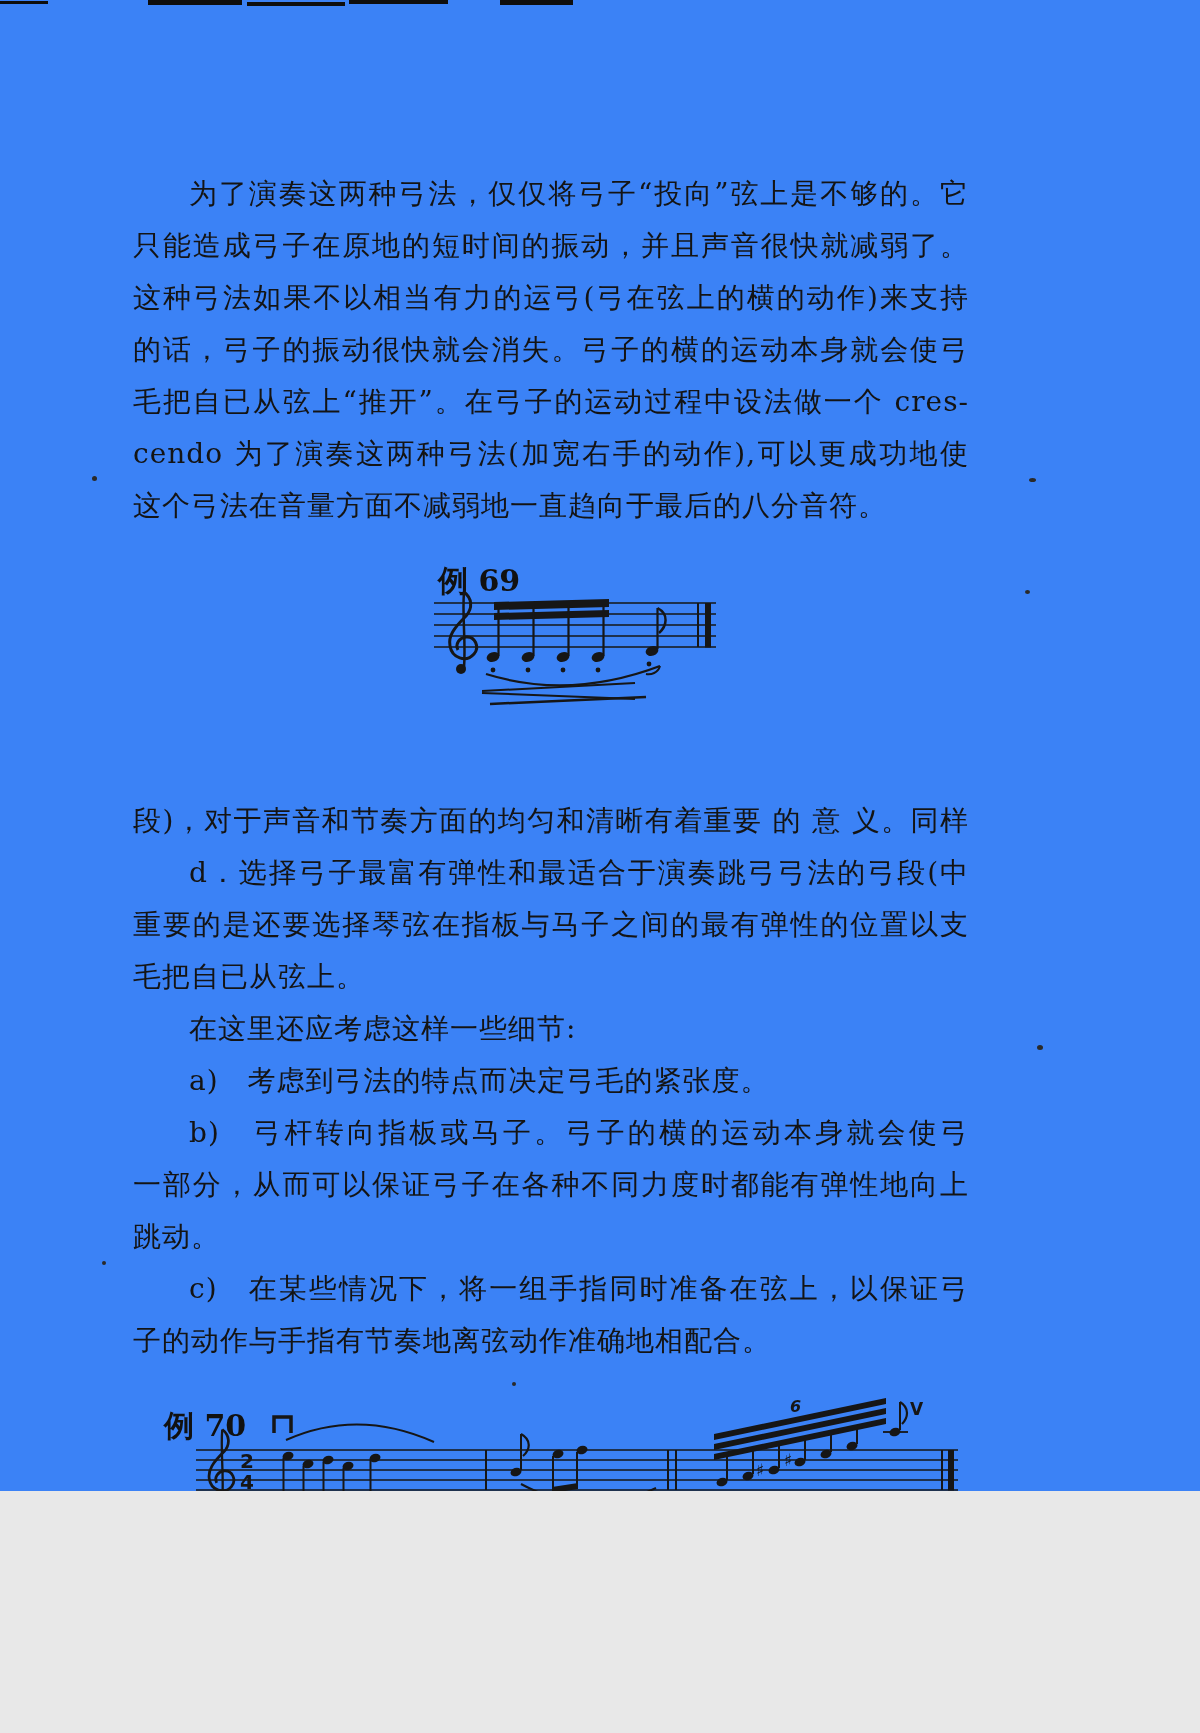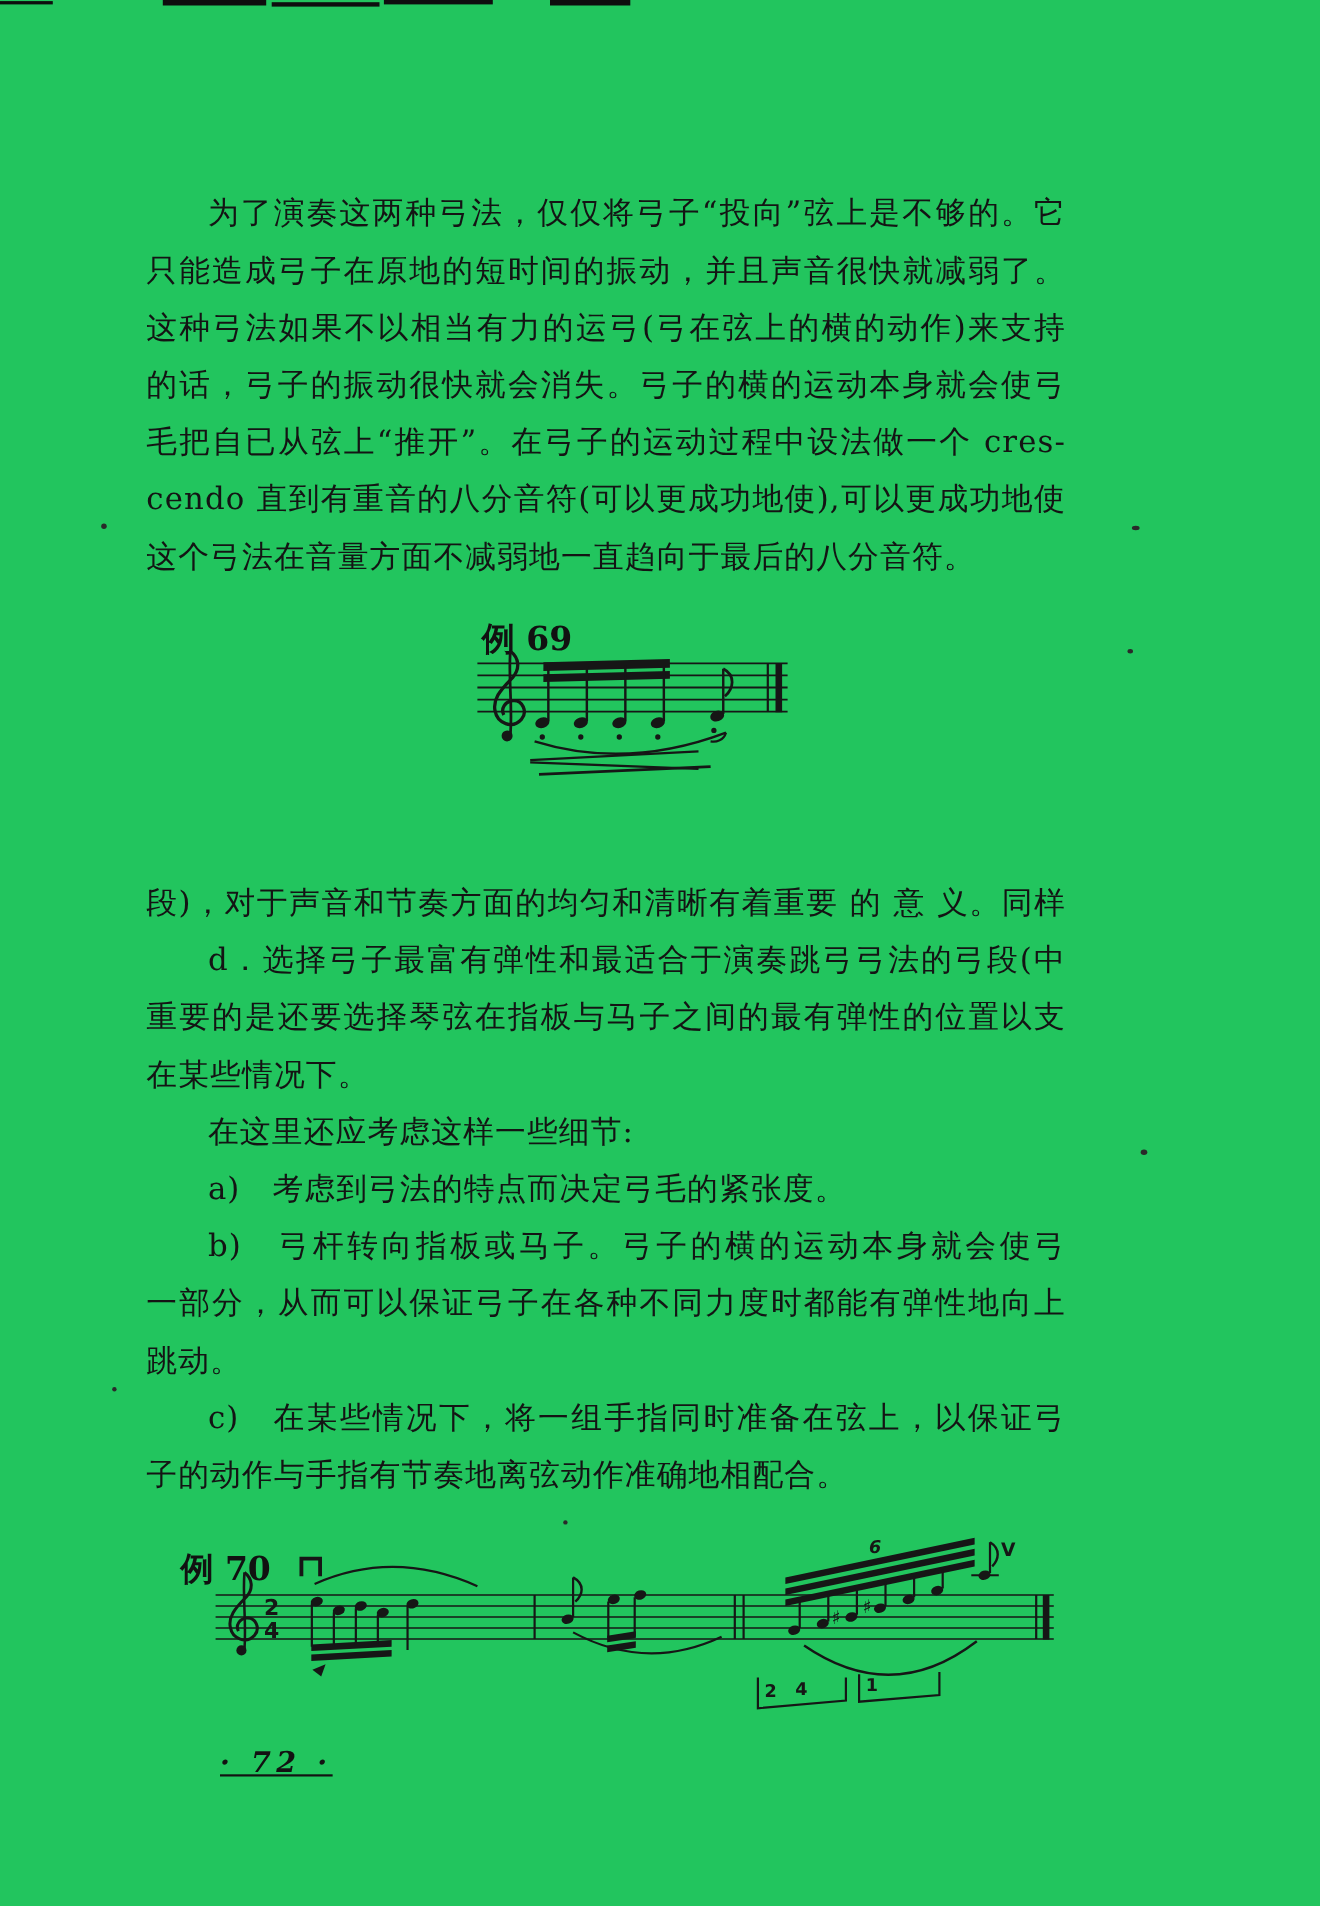--- a/index.html
+++ b/index.html
@@ -1,19 +1,19 @@
 <!DOCTYPE html>
 <html><head>
 <meta charset="utf-8">
 <style>
   html,body{margin:0;padding:0;background:#e8e8e8;}
   .page{
     position:relative;
-    width:1200px;height:1733px;
-    background:#22c55e;
+    width:1200px;height:1491px;
+    background:#3b82f6;
     font-family:"DejaVu Serif","Liberation Serif",serif;
     color:#141414;
     overflow:hidden;
   }
   .mark{position:absolute;background:#0e0e0e;}
   .dot{position:absolute;background:#2a2a2a;border-radius:50%;}
   .textblock{position:absolute;left:133px;width:836px;}
   .line{
     font-size:28px;
     line-height:52px;
@@ -53,21 +53,21 @@
   <div class="dot" style="left:1037px;top:1045px;width:6px;height:5px"></div>
   <div class="dot" style="left:102px;top:1261px;width:4px;height:4px"></div>
   <div class="dot" style="left:512px;top:1382px;width:4px;height:4px"></div>
 
   <div class="textblock" style="top:168px">
     <div class="line ind j">为了演奏这两种弓法，仅仅将弓子“投向”弦上是不够的。它</div>
     <div class="line j">只能造成弓子在原地的短时间的振动，并且声音很快就减弱了。</div>
     <div class="line j">这种弓法如果不以相当有力的运弓(弓在弦上的横的动作)来支持</div>
     <div class="line j">的话，弓子的振动很快就会消失。弓子的横的运动本身就会使弓</div>
     <div class="line j">毛把自已从弦上“推开”。在弓子的运动过程中设法做一个 cres-</div>
-    <div class="line j">cendo 直到有重音的八分音符(可以更成功地使),可以更成功地使</div>
+    <div class="line j">cendo 为了演奏这两种弓法(加宽右手的动作),可以更成功地使</div>
     <div class="line">这个弓法在音量方面不减弱地一直趋向于最后的八分音符。</div>
   </div>
 
   <div class="ex-label" style="left:438px;top:561px">例 69</div>
 
   <svg style="left:430px;top:586px" width="290" height="122" viewBox="0 0 290 122">
     <g>
       <line class="mus-stroke" x1="4" y1="17" x2="286" y2="17" stroke-width="1.6"></line>
       <line class="mus-stroke" x1="4" y1="28" x2="286" y2="28" stroke-width="1.6"></line>
       <line class="mus-stroke" x1="4" y1="39" x2="286" y2="39" stroke-width="1.6"></line>
@@ -112,21 +112,21 @@
       <line class="mus-stroke" x1="52" y1="107" x2="205" y2="113" stroke-width="2"></line>
       <line class="mus-stroke" x1="60" y1="118" x2="216" y2="111" stroke-width="2.5"></line>
     </g>
   </svg>
 
 
   <div class="textblock" style="top:795px">
     <div class="line j">段)，对于声音和节奏方面的均匀和清晰有着重要 的 意 义。同样</div>
     <div class="line ind j">d．选择弓子最富有弹性和最适合于演奏跳弓弓法的弓段(中</div>
     <div class="line j">重要的是还要选择琴弦在指板与马子之间的最有弹性的位置以支</div>
-    <div class="line">在某些情况下。</div>
+    <div class="line">毛把自已从弦上。</div>
     <div class="line ind">在这里还应考虑这样一些细节:</div>
     <div class="line ind">a)　考虑到弓法的特点而决定弓毛的紧张度。</div>
     <div class="line ind j">b)　弓杆转向指板或马子。弓子的横的运动本身就会使弓</div>
     <div class="line j">一部分，从而可以保证弓子在各种不同力度时都能有弹性地向上</div>
     <div class="line">跳动。</div>
     <div class="line ind j">c)　在某些情况下，将一组手指同时准备在弦上，以保证弓</div>
     <div class="line">子的动作与手指有节奏地离弦动作准确地相配合。</div>
   </div>
 
   <div class="ex-label" style="left:164px;top:1406px">例 70</div>

